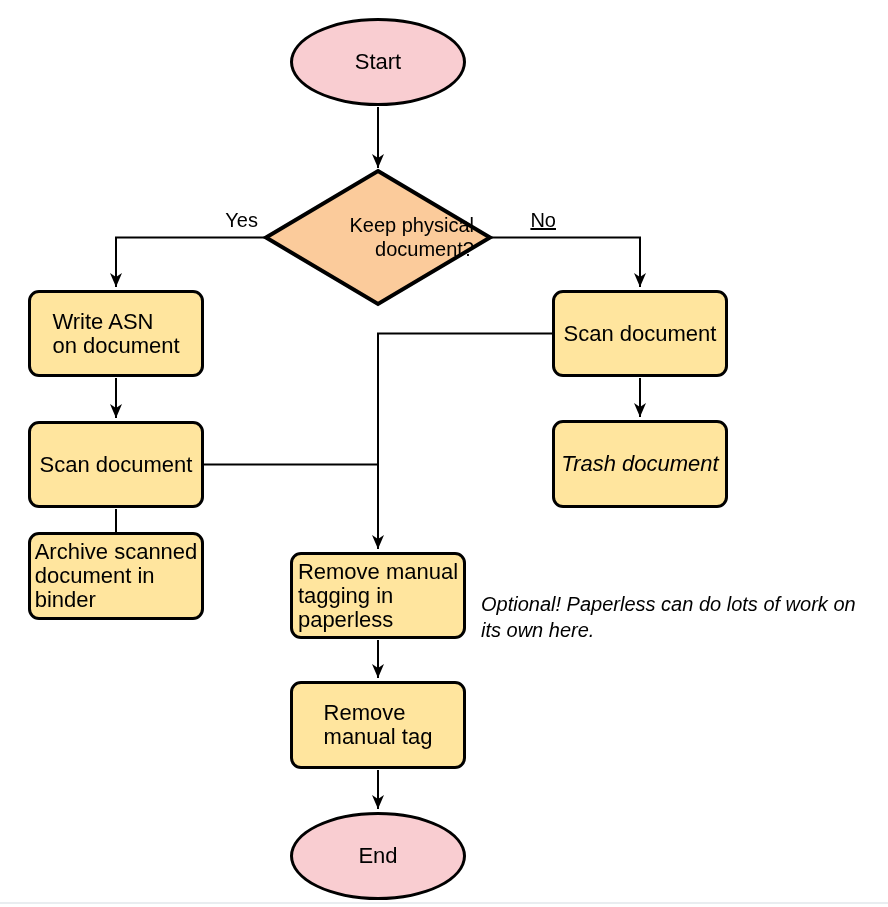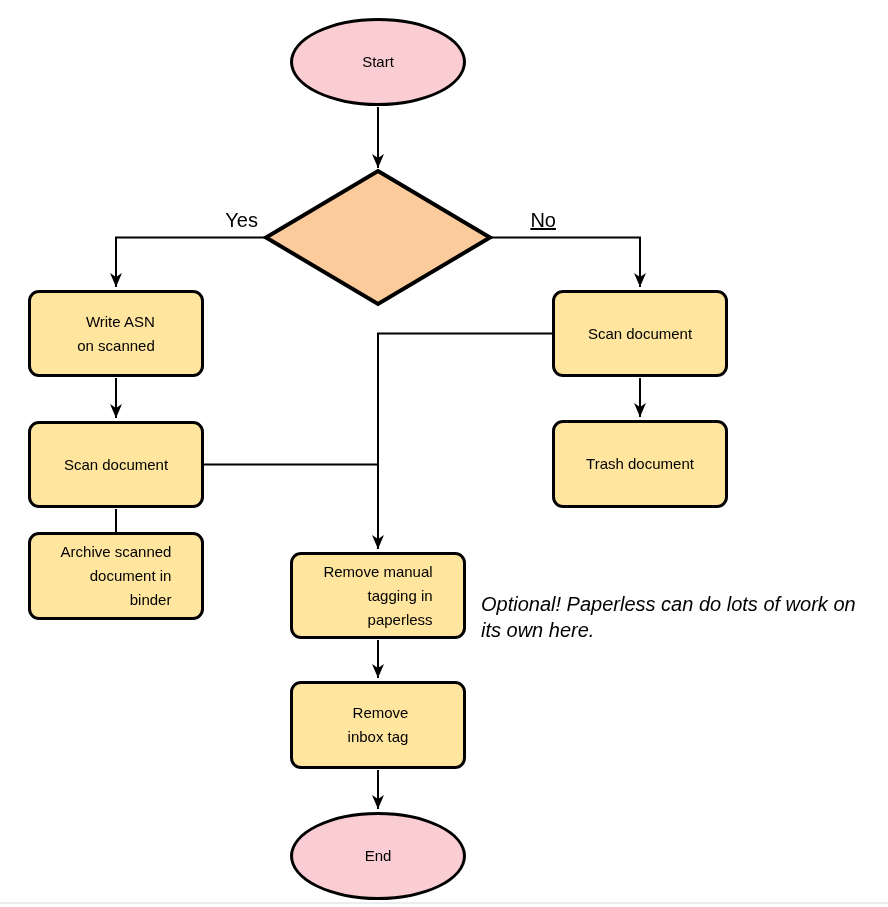--- a/index.html
+++ b/index.html
@@ -14,22 +14,22 @@
   *{box-sizing:border-box;margin:0;padding:0;}
   html,body{width:888px;height:907px;overflow:hidden;}
   body{background:var(--background);font-family:"Liberation Sans",sans-serif;color:var(--text);}
   .stage{position:relative;width:888px;height:907px;background:var(--background);}
   svg.edge-layer{position:absolute;left:0;top:0;width:888px;height:907px;}
   .edge{fill:none;stroke:var(--stroke);stroke-width:2;}
   .arrowhead{fill:var(--stroke);stroke:none;}
   .decision-shape{fill:var(--decision-fill);stroke:var(--stroke);stroke-width:4;stroke-linejoin:miter;}
   .node{
     position:absolute;display:flex;align-items:center;justify-content:center;
-    text-align:right;white-space:pre-line;
-    font-size:15px;line-height:24px;color:var(--text);
+    text-align:left;white-space:pre-line;
+    font-size:22px;line-height:24px;color:var(--text);
     border:3.5px solid var(--stroke);
   }
   .process{background:var(--process-fill);border-radius:11px;}
   .terminal{background:var(--terminal-fill);border-radius:50%;}
   .floating-label{
     position:absolute;text-align:right;white-space:pre-line;
     font-size:20px;line-height:24px;color:var(--text);
   }
   .diamond-label{left:282px;top:213px;width:192px;}
   .edge-label-yes{left:198px;top:208px;width:60px;}
@@ -61,45 +61,47 @@
     <path class="edge" d="M204,464.5 L379,464.5"></path>
     <path class="edge" d="M552,333.5 L378,333.5 L378,549" marker-end="url(#arrow)"></path>
     <path class="edge" d="M378,640 L378,678" marker-end="url(#arrow)"></path>
     <path class="edge" d="M378,770 L378,809" marker-end="url(#arrow)"></path>
 
     <polygon class="decision-shape" points="378,171 490,237.5 378,304 266,237.5"></polygon>
   </svg>
 
   <div class="node terminal" style="left:290px;top:18px;width:176px;height:88px;">Start</div>
 
+  <div class="floating-label diamond-label">Keep physical
+document?</div>
 
   <div class="floating-label edge-label-yes">Yes</div>
 
   <div class="floating-label edge-label-no">No</div>
 
   <div class="node process" style="left:28px;top:290px;width:176px;height:87px;">Write ASN
-on scanned</div>
+on document</div>
 
   <div class="node process" style="left:28px;top:421px;width:176px;height:87px;">Scan document</div>
 
   <div class="node process" style="left:28px;top:532px;width:176px;height:88px;">Archive scanned
 document in
 binder</div>
 
   <div class="node process" style="left:552px;top:290px;width:176px;height:87px;">Scan document</div>
 
-  <div class="node process" style="left:552px;top:420px;width:176px;height:88px;">Trash document</div>
+  <div class="node process" style="left:552px;top:420px;width:176px;height:88px;font-style:italic;">Trash document</div>
 
   <div class="node process" style="left:290px;top:552px;width:176px;height:87px;">Remove manual
 tagging in
 paperless</div>
 
   <div class="annotation">Optional! Paperless can do lots of work on
 its own here.</div>
 
   <div class="node process" style="left:290px;top:681px;width:176px;height:88px;">Remove
-inbox tag</div>
+manual tag</div>
 
   <div class="node terminal" style="left:290px;top:812px;width:176px;height:88px;">End</div>
 
   <div class="bottom-rule"></div>
 
 </div>
 
 </body></html>

